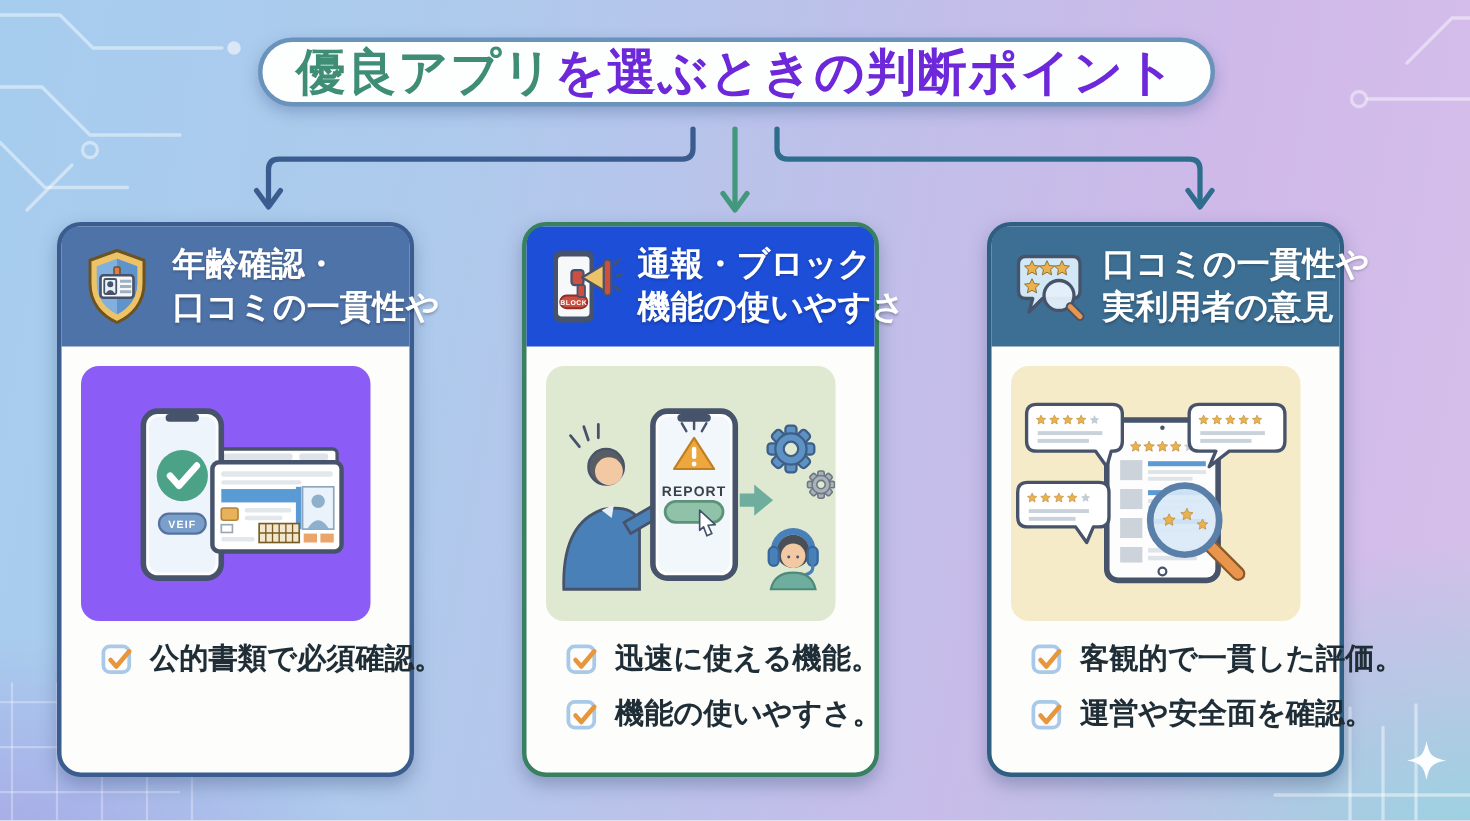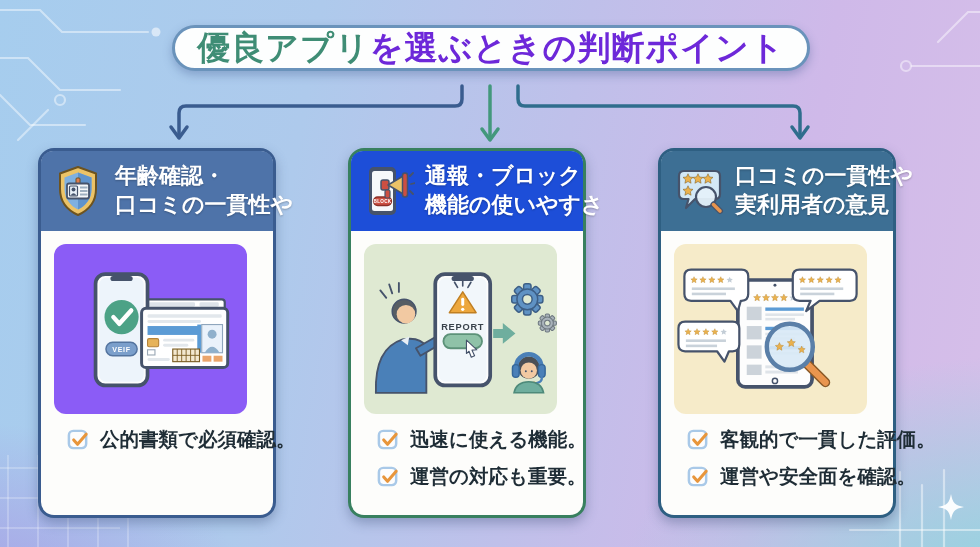--- a/index.html
+++ b/index.html
@@ -265,21 +265,21 @@
             <rect x="2" y="3" width="18" height="18" rx="4.5" fill="#fdfdfd" stroke="#a9c9e8" stroke-width="2.6"></rect>
             <path d="M7,12.5 L11,17 L20,6.5" stroke="#e8963c" stroke-width="3.2" fill="none" stroke-linecap="round" stroke-linejoin="round"></path>
           </svg>
         <span class="btext">迅速に使える機能。</span>
       </div>
       <div class="bullet">
         <svg viewBox="0 0 24 24" width="23" height="23">
             <rect x="2" y="3" width="18" height="18" rx="4.5" fill="#fdfdfd" stroke="#a9c9e8" stroke-width="2.6"></rect>
             <path d="M7,12.5 L11,17 L20,6.5" stroke="#e8963c" stroke-width="3.2" fill="none" stroke-linecap="round" stroke-linejoin="round"></path>
           </svg>
-        <span class="btext">運営の対応も重要。</span>
+        <span class="btext">機能の使いやすさ。</span>
       </div>
     </div>
   </div>
 
   <div class="card card3">
     <div class="card-header">
       <svg class="hicon" viewBox="0 0 54 54">
         <path d="M13,7 H44 Q49,7 49,12 V30 Q49,35 44,35 H24 L15,44 L17.5,35 H13 Q8,35 8,30 V12 Q8,7 13,7 Z" fill="#d3e8f6" stroke="#46536b" stroke-width="2.2" stroke-linejoin="round"></path>
         <use href="#star5" transform="translate(17,15) scale(1.05)" fill="#eab14d" stroke="#7a5c22" stroke-width="0.5"></use>
         <use href="#star5" transform="translate(27,15) scale(1.05)" fill="#eab14d" stroke="#7a5c22" stroke-width="0.5"></use>

